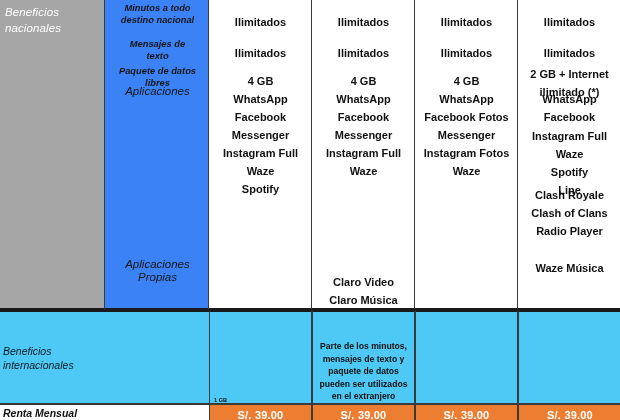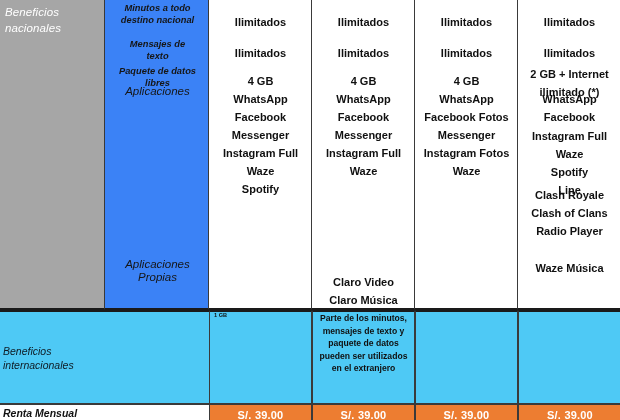--- a/index.html
+++ b/index.html
@@ -126,21 +126,21 @@
   .intl-cell {
     top: 310px;
     width: 103px;
     height: 94px;
     background: #4ec9f5;
     border-right: 1.5px solid #3a3a3a;
     border-left: 1.5px solid #3a3a3a;
     border-top: 2px solid #1a1a1a;
     border-bottom: 1.5px solid #3a3a3a;
     display: flex;
-    align-items: flex-start;
+    align-items: flex-end;
     justify-content: center;
     text-align: center;
   }
   .intl-cell.c1 { left: 209px; }
   .intl-cell.c2 { left: 312px; }
   .intl-cell.c3 { left: 415px; }
   .intl-cell.c4 { left: 518px; border-right: none; }
   .intl-cell .small {
     font-weight: bold;
     font-size: 5.6px;

